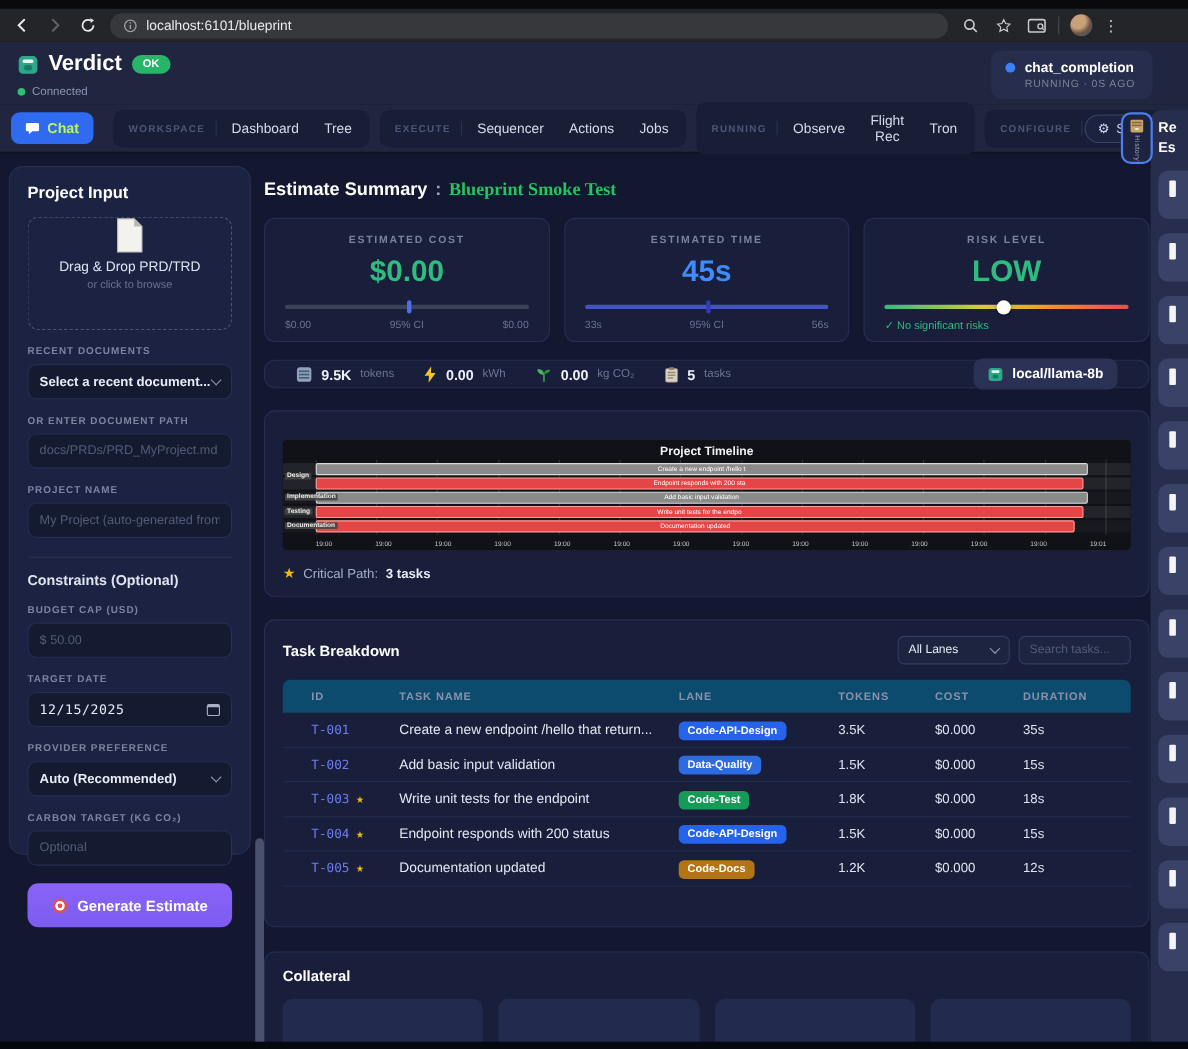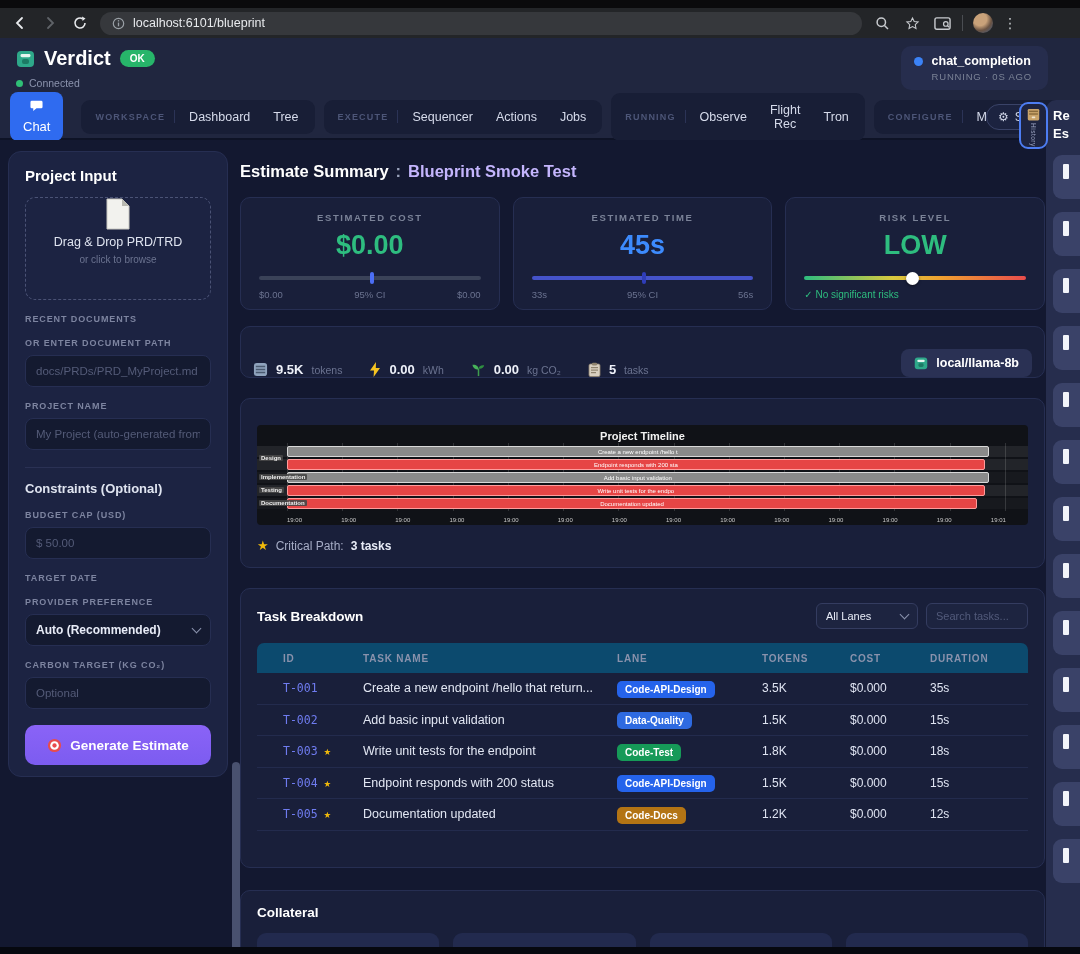--- a/index.html
+++ b/index.html
@@ -25,21 +25,21 @@
   .ok-badge { background:#27b56a; color:#fff; font-size:10px; font-weight:700; border-radius:10px; padding:3px 10px; }
   .connected { position:absolute; left:16px; top:39px; display:flex; align-items:center; gap:6px; }
   .dot-green { width:7px; height:7px; border-radius:50%; background:#2fbf76; }
   .connected-text { font-size:10.5px; color:#8b93ad; }
   .job-panel { position:absolute; right:32px; top:8px; background:#262d4d; border-radius:10px; padding:8px 16px 8px 13px; display:flex; gap:9px; }
   .dot-blue { width:9px; height:9px; border-radius:50%; background:#3b82f6; margin-top:3px; }
   .job-name { font-size:12.5px; font-weight:700; color:#fff; }
   .job-status { font-size:9.5px; color:#7b8396; letter-spacing:0.8px; margin-top:3px; }
   
   .nav { position:absolute; left:0; top:95px; width:1080px; height:45px; background:#20263f; border-bottom:2px solid #0e1326; display:flex; align-items:center; padding:0 10px; gap:9px; }
-  .chat-btn { background:#2f6bf0; border:none; color:#ffffff; font-weight:400; font-size:13px; border-radius:8px; padding:7px 13px; display:flex; align-items:center; gap:7px;flex-direction:column; }
+  .chat-btn { background:#2f6bf0; border:none; color:#bef264; font-weight:700; font-size:13px; border-radius:8px; padding:7px 13px; display:flex; align-items:center; gap:7px; }
   .nav-divider { width:1px; height:20px; background:#343c5e; }
   .nav-group { display:flex; align-items:center; background:#181e36; border-radius:9px; padding:4px 5px; }
   .nav-group-label { font-size:9px; font-weight:700; color:#4d5678; letter-spacing:1.2px; padding:0 9px; }
   .nav-group-sep { width:1px; height:13px; background:#2b3356; margin-right:3px; }
   .nav-items { display:flex; align-items:center; gap:1px; }
   .nav-item { background:transparent; border:none; color:#d6dbeb; font-size:12.5px; padding:6px 11px; border-radius:7px; font-family:inherit; }
   .settings-btn { position:absolute; left:986px; top:9px; display:flex; align-items:center; gap:6px; border:1px solid #3a4368; background:#1c2340; color:#cfd5e6; border-radius:15px; padding:5px 11px; font-size:12px; width:58px; overflow:hidden; white-space:nowrap; }
   .history-btn { position:absolute; left:1019px; top:102px; width:29px; height:47px; background:#1e2440; border:2px solid #4d7df2; border-radius:9px; display:flex; flex-direction:column; align-items:center; padding-top:4px; gap:2px; z-index:30; }
   .history-label { writing-mode:vertical-rl; font-size:6.5px; color:#9aa2bf; letter-spacing:0.5px; }
   
@@ -66,36 +66,36 @@
   .sb-input input::placeholder { color:#545b78; }
   .sb-divider { height:1px; background:#2a3154; margin-top:17px; }
   .sb-h2 { font-size:13px; font-weight:800; color:#dfe4f0; margin-top:13px; }
   .date-value { font-family:"DejaVu Sans Mono", monospace; font-size:12px; color:#e8ecf7; letter-spacing:0.5px; }
   .cal-icon { width:12px; height:11px; border:1.5px solid #aab1c8; border-top-width:3px; border-radius:2px; }
   .chev { width:7px; height:7px; border-right:1.8px solid #8b93ad; border-bottom:1.8px solid #8b93ad; transform:rotate(45deg); margin-top:-4px; flex:0 0 auto; }
   .generate-btn { margin-top:16px; width:100%; height:40px; border:none; border-radius:10px; background:linear-gradient(180deg,#8a63f7,#7c5cf0); color:#fff; font-size:13.5px; font-weight:700; display:flex; align-items:center; justify-content:center; gap:8px; font-family:inherit; }
   
   .page-title { margin-top:22px; font-size:16.5px; font-weight:800; color:#fff; display:flex; gap:7px; align-items:baseline; }
   .page-title .sep { color:#9aa2bb; font-weight:700; }
-  .page-subtitle { color:#c4b5fd; }
+  .page-subtitle { color:#22c55e;font-family:Liberation Serif, serif; }
   .cards { margin-top:16px; display:grid; grid-template-columns:repeat(3,1fr); gap:13px; }
   .sum-card { background:#191f3a; border:1px solid #262e52; border-radius:10px; padding:14px 18px 12px; text-align:center; height:113px; }
   .sum-label { font-size:9.5px; font-weight:700; color:#7b8398; letter-spacing:1.6px; }
   .sum-value { font-size:27px; font-weight:800; margin-top:7px; }
   .val-green { color:#2ebd7f; } .val-blue { color:#3d8bfd; }
   .slider { position:relative; margin-top:15px; height:4px; border-radius:2px; }
   .track-gray { background:#3a4258; } .track-blue { background:#4553c9; }
   .track-risk { background:linear-gradient(90deg,#2ebd7f,#d9c93e 40%,#f0a030 62%,#e84c4c); }
   .thumb-bar { position:absolute; left:50%; top:-4px; width:4px; height:12px; border-radius:2px; }
   .thumb-blue { background:#4c6ef5; } .thumb-navy { background:#2f3db8; }
   .thumb-circle { position:absolute; left:46%; top:-4.5px; width:13px; height:13px; border-radius:50%; background:#fff; box-shadow:0 1px 3px rgba(0,0,0,.5); }
   .minmax { margin-top:9px; display:flex; justify-content:space-between; font-size:9.5px; color:#6b7390; }
   .risk-note { margin-top:9px; text-align:left; font-size:10px; color:#2ebd7f; }
   
-  .stats-row { margin-top:16px; height:52px; background:#191f3a; border:1px solid #262e52; border-radius:10px; display:flex; align-items:flex-end; padding:0 12px; gap:27px; }
+  .stats-row { margin-top:16px; height:26px; background:#191f3a; border:1px solid #262e52; border-radius:10px; display:flex; align-items:center; padding:0 28px; gap:27px; }
   .stat { display:flex; align-items:center; gap:8px; }
   .stat b { font-size:13px; color:#eef1f9; }
   .stat .unit { font-size:10.5px; color:#6b7390; }
   .model-pill { margin-left:auto; background:#2a3154; border-radius:8px; padding:7px 13px; display:flex; align-items:center; gap:8px; font-size:12.5px; font-weight:700; color:#fff; }
   
   .panel { margin-top:20px; background:#191f3a; border:1px solid #262e52; border-radius:10px; padding:14px 16px; }
   .panel-head { display:flex; align-items:center; }
   .panel-title { font-size:13.5px; font-weight:800; color:#fff; }
   .head-actions { margin-left:auto; display:flex; gap:8px; }
   .ghost-btn { background:#1d2440; border:1px solid #343c60; color:#dfe3f0; border-radius:6px; padding:5px 10px; font-size:10.5px; font-family:inherit; }
@@ -341,40 +341,48 @@
     <div class="dropzone">
       <svg width="28" height="32" viewBox="0 0 28 32">
           <path d="M3 1 h15 l7 7 v23 h-22 z" fill="#f2f2ee" stroke="#c9c9c2" stroke-width="1"></path>
           <path d="M18 1 l7 7 h-7 z" fill="#b8b8b0"></path>
         </svg>
       <span class="dz-title">Drag &amp; Drop PRD/TRD</span>
       <span class="dz-sub">or click to browse</span>
     </div>
 
     <div class="sb-label">RECENT DOCUMENTS</div>
+    <div class="sb-select">
+      <span class="sb-select-value">Select a recent document...</span>
+      <span class="chev"></span>
+    </div>
 
     <div class="sb-label">OR ENTER DOCUMENT PATH</div>
     <div class="sb-input">
       <input placeholder="docs/PRDs/PRD_MyProject.md" style="">
     </div>
 
     <div class="sb-label">PROJECT NAME</div>
     <div class="sb-input">
       <input placeholder="My Project (auto-generated from filename if" style="">
     </div>
 
     <div class="sb-divider"></div>
     <div class="sb-h2">Constraints (Optional)</div>
 
     <div class="sb-label">BUDGET CAP (USD)</div>
     <div class="sb-input">
       <input placeholder="$ 50.00" style="">
     </div>
 
     <div class="sb-label">TARGET DATE</div>
+    <div class="sb-select">
+      <span class="date-value">12/15/2025</span>
+      <span class="cal-icon"></span>
+    </div>
 
     <div class="sb-label">PROVIDER PREFERENCE</div>
     <div class="sb-select">
       <span class="sb-select-value">Auto (Recommended)</span>
       <span class="chev"></span>
     </div>
 
     <div class="sb-label">CARBON TARGET (KG CO₂)</div>
     <div class="sb-input">
       <input placeholder="Optional" style="">

